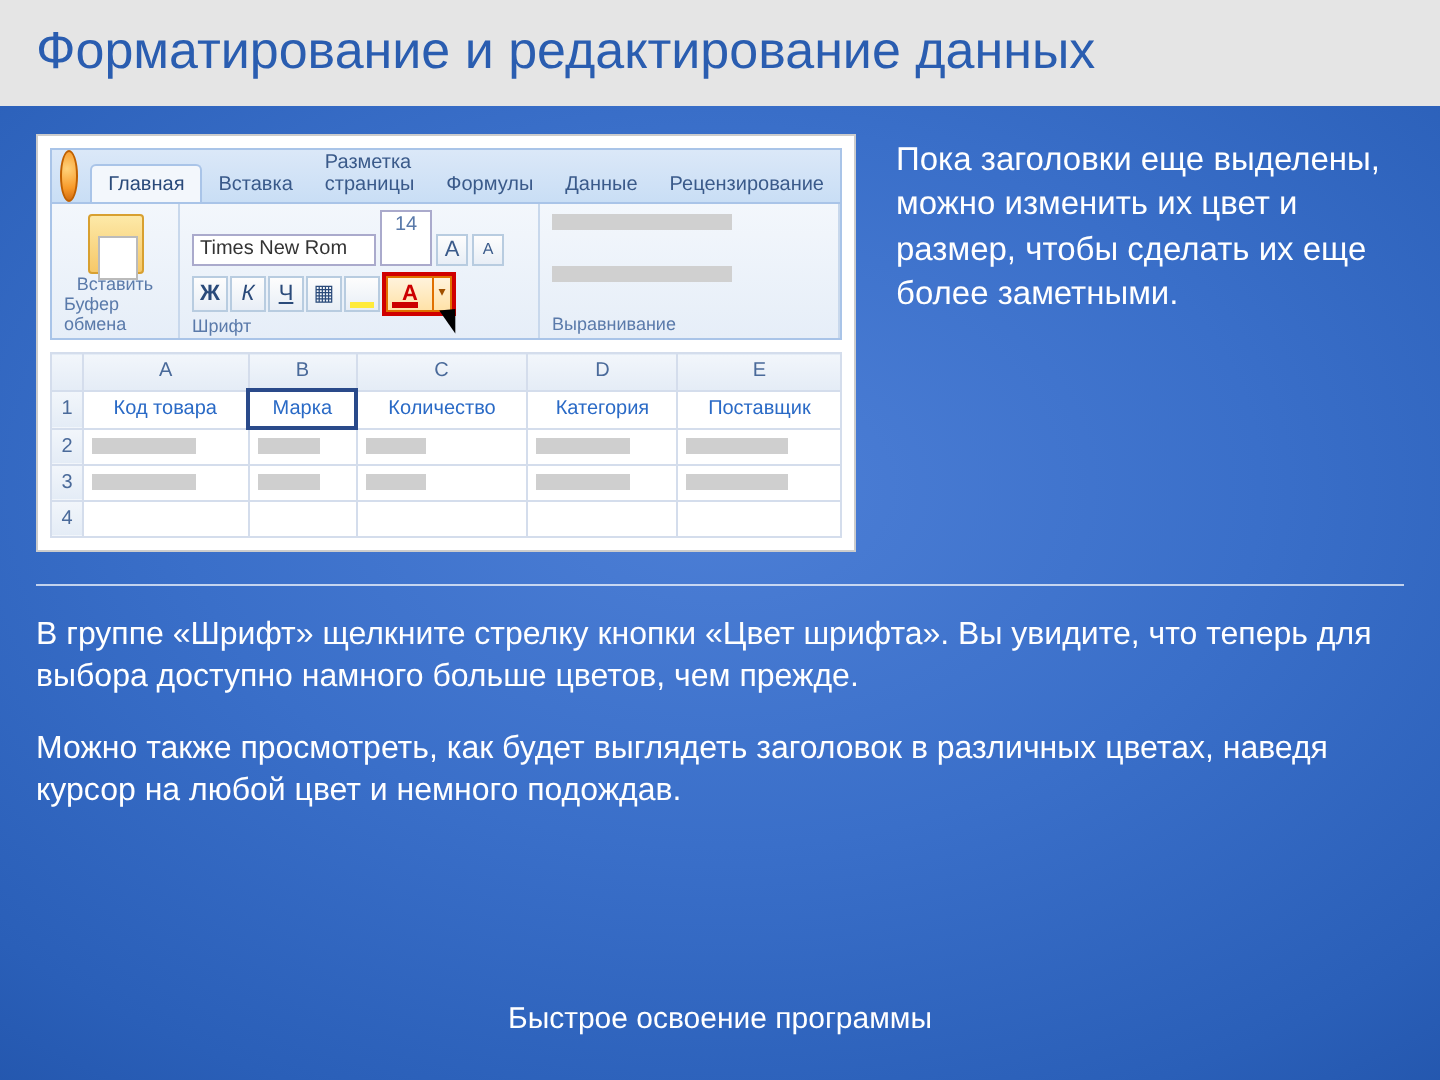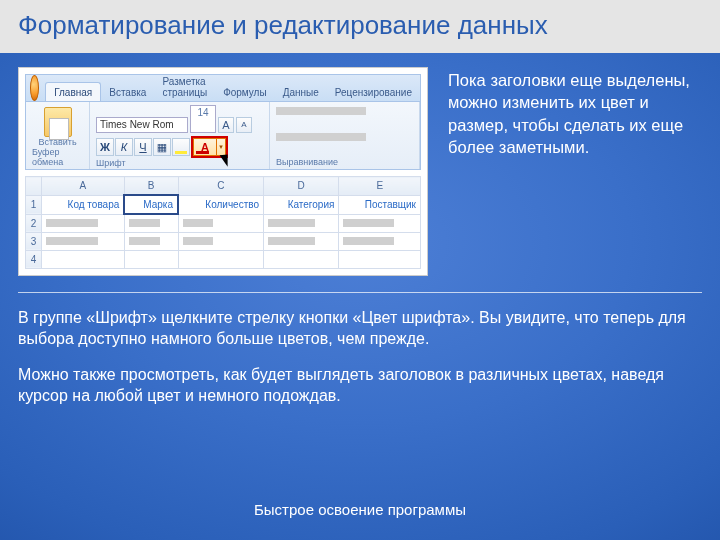--- a/index.html
+++ b/index.html
@@ -163,21 +163,21 @@
   .grey-rect { background: #d0d0d0; height: 8px; margin: 2px 0; }
   .cells {
     margin-top: 6px;
     border-collapse: collapse;
     width: 100%;
     font-size: 10px;
   }
   .cells th, .cells td {
     border: 1px solid #d4ddec;
     padding: 3px 4px;
-    text-align: right;
+    text-align: center;
     height: 16px;
   }
   .cells th {
     background: linear-gradient(#f2f6fb, #e4ecf6);
     color: #4a6a9a;
     font-weight: normal;
     text-align: center;
   }
   .cells .row-h {
     background: linear-gradient(#f2f6fb, #e4ecf6);

